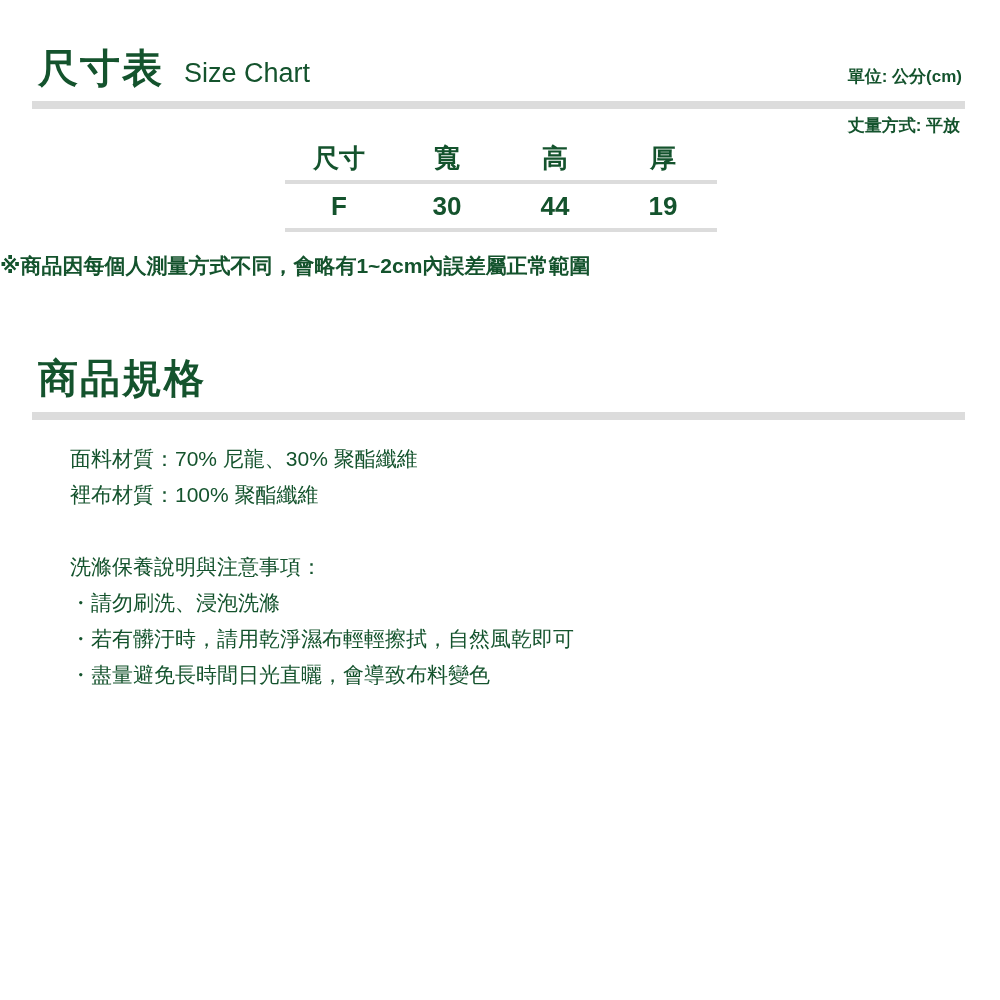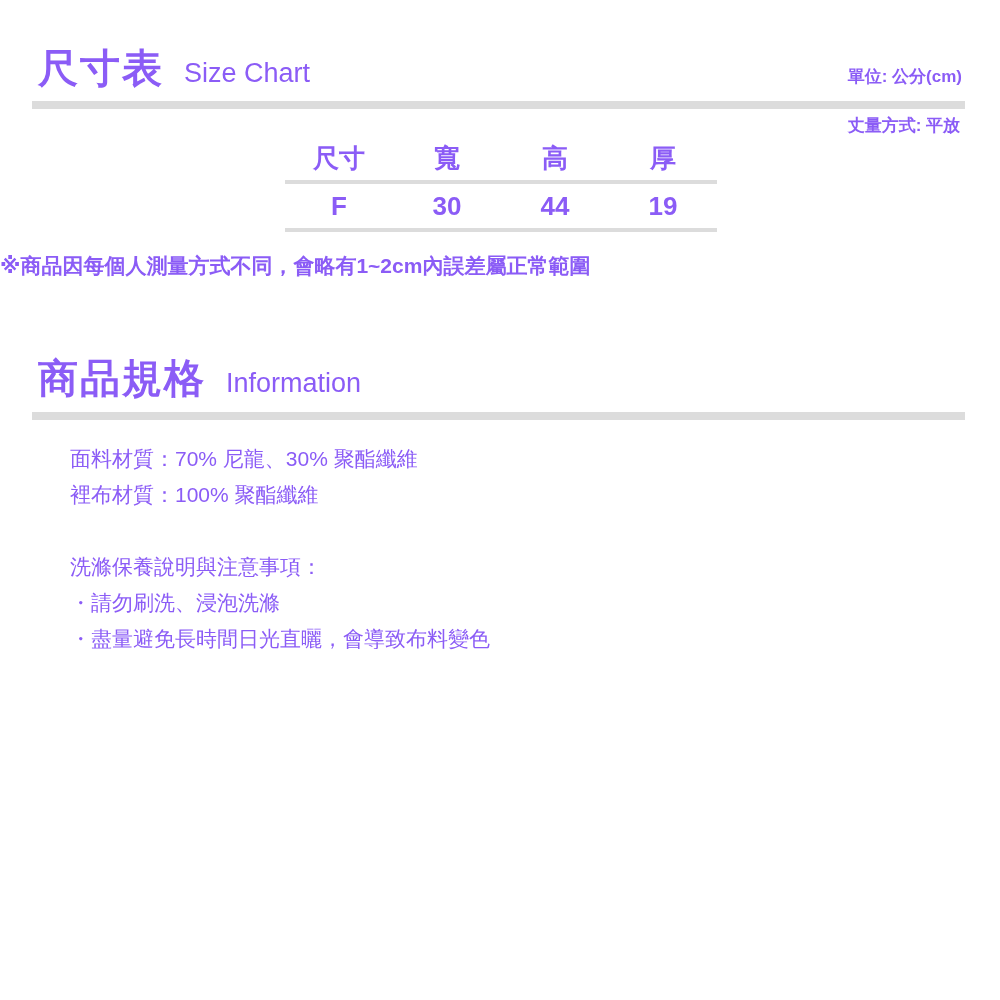--- a/index.html
+++ b/index.html
@@ -1,20 +1,20 @@
 <!DOCTYPE html>
 <html><head>
 <meta charset="utf-8">
 <style>
   html,body{margin:0;padding:0;background:#fff;}
   .page{
     position:relative;
     width:1000px;height:1000px;
     background:#ffffff;
-    color:#8b5cf6;
+    color:#14532d;
     font-family:"Liberation Sans","DejaVu Sans",sans-serif;
     overflow:hidden;
   }
   
   .sec-header{
     position:absolute;
     display:flex;
     align-items:baseline;
     width:924px;
     white-space:nowrap;
@@ -122,26 +122,26 @@
         </tr>
       </tbody>
     </table>
 
     <p class="note">※商品因每個人測量方式不同，會略有1~2cm內誤差屬正常範圍</p>
   </section>
 
   <section>
     <header class="sec-header" style="left:38px;top:358px;">
       <h2 class="zh">商品規格</h2>
-      <span class="en">Information</span>
     </header>
     <div class="divider" style="top:412px;"></div>
 
     <div class="info-body">
       <p>面料材質：70% 尼龍、30% 聚酯纖維</p>
       <p>裡布材質：100% 聚酯纖維</p>
       <p class="care-title">洗滌保養說明與注意事項：</p>
       <p>・請勿刷洗、浸泡洗滌</p>
+      <p>・若有髒汙時，請用乾淨濕布輕輕擦拭，自然風乾即可</p>
       <p>・盡量避免長時間日光直曬，會導致布料變色</p>
     </div>
   </section>
 
 </div>
 
 </body></html>

